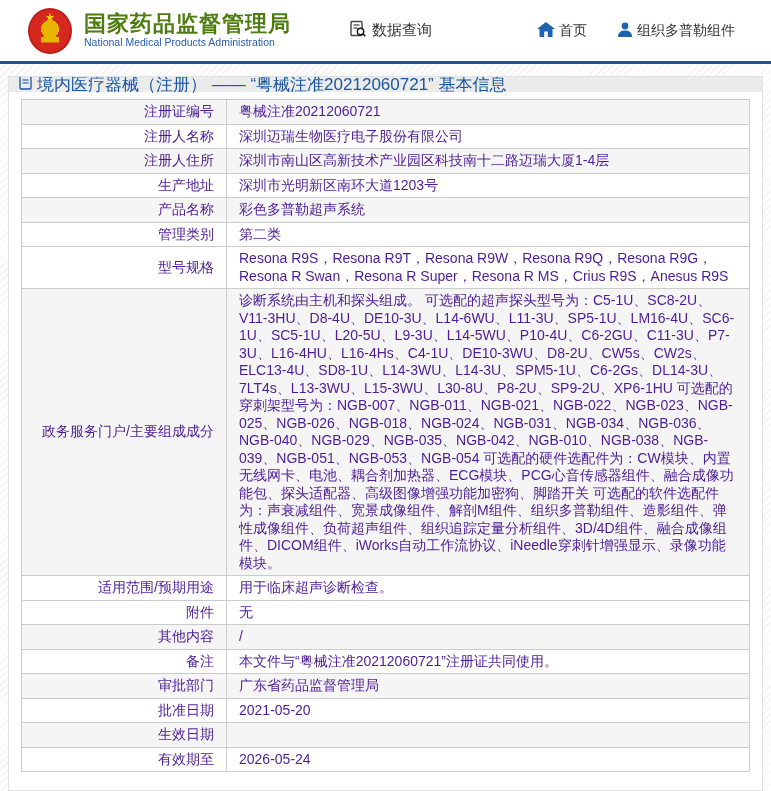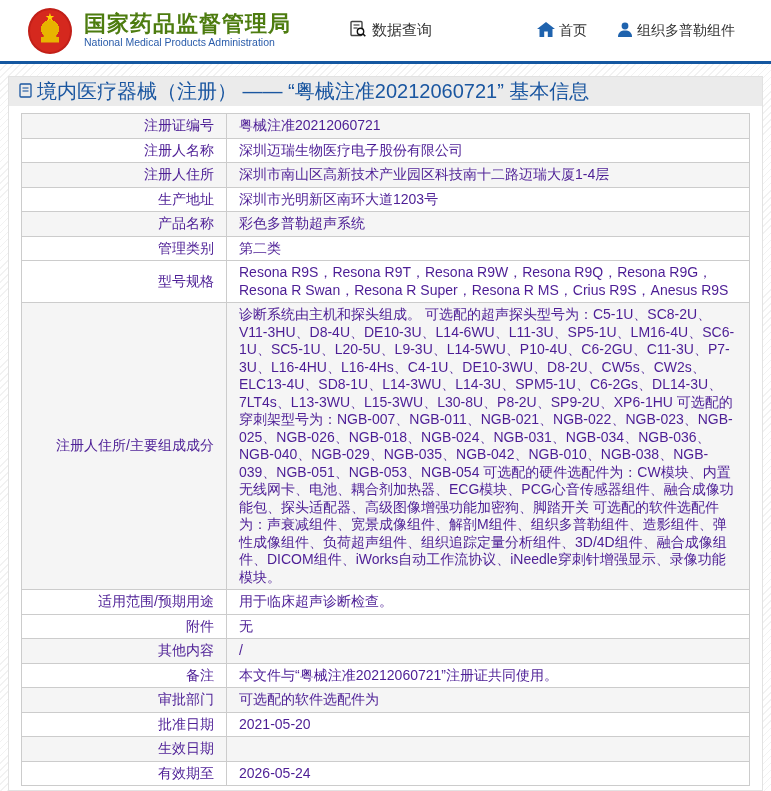--- a/index.html
+++ b/index.html
@@ -24,22 +24,22 @@
   .menu-item svg { margin-right:5px; }
   .top-nav { margin-left:auto; display:flex; gap:30px; }
   .nav-item { display:flex; flex-direction:row; align-items:center; gap:4px;
     font-size:14px; color:#333; cursor:pointer; }
 
   
   .content-bg { height:727px;
     background:repeating-linear-gradient(135deg,#ffffff 0 4px,#f2f2f2 4px 5px);
     padding:12px 8px 0 8px; }
   .container { background:#fff; border:1px solid #e2e2e2; height:100%; overflow:hidden; }
-  .title-bar { background:#ebebeb; height:29px; display:flex; align-items:center;
-    padding-left:10px; color:#1a56a0; font-size:20px; }
+  .title-bar { background:#ebebeb; height:15px; display:flex; align-items:center;
+    padding-left:10px; color:#1a56a0; font-size:17px; }
   .title-bar svg { margin-right:5px; flex:0 0 auto; }
 
   table.info { width:calc(100% - 24px); margin:7px 12px 0 12px;
     border-collapse:collapse; table-layout:fixed; }
   table.info td { border:1px solid #ccc; font-size:14px; line-height:17.5px;
     color:#4c1d95; padding:3px 12px; vertical-align:middle; }
   td.label-cell { width:205px; text-align:right; color:#333; }
   td.value-cell { text-align:left; white-space:pre-line; word-break:break-word; }
   tr.gray { background:#f5f5f5; }
   tr.white { background:#ffffff; }
@@ -129,42 +129,42 @@
           </tr>
           <tr class="white">
             <td class="label-cell">管理类别</td>
             <td class="value-cell">第二类</td>
           </tr>
           <tr class="white">
             <td class="label-cell">型号规格</td>
             <td class="value-cell">Resona R9S，Resona R9T，Resona R9W，Resona R9Q，Resona R9G，Resona R Swan，Resona R Super，Resona R MS，Crius R9S，Anesus R9S</td>
           </tr>
           <tr class="gray">
-            <td class="label-cell">注册人住所/主要组成成分</td>
+            <td class="label-cell">政务服务门户/主要组成成分</td>
             <td class="value-cell">诊断系统由主机和探头组成。 可选配的超声探头型号为：C5-1U、SC8-2U、V11-3HU、D8-4U、DE10-3U、L14-6WU、L11-3U、SP5-1U、LM16-4U、SC6-1U、SC5-1U、L20-5U、L9-3U、L14-5WU、P10-4U、C6-2GU、C11-3U、P7-3U、L16-4HU、L16-4Hs、C4-1U、DE10-3WU、D8-2U、CW5s、CW2s、ELC13-4U、SD8-1U、L14-3WU、L14-3U、SPM5-1U、C6-2Gs、DL14-3U、7LT4s、L13-3WU、L15-3WU、L30-8U、P8-2U、SP9-2U、XP6-1HU 可选配的穿刺架型号为：NGB-007、NGB-011、NGB-021、NGB-022、NGB-023、NGB-025、NGB-026、NGB-018、NGB-024、NGB-031、NGB-034、NGB-036、NGB-040、NGB-029、NGB-035、NGB-042、NGB-010、NGB-038、NGB-039、NGB-051、NGB-053、NGB-054 可选配的硬件选配件为：CW模块、内置无线网卡、电池、耦合剂加热器、ECG模块、PCG心音传感器组件、融合成像功能包、探头适配器、高级图像增强功能加密狗、脚踏开关 可选配的软件选配件为：声衰减组件、宽景成像组件、解剖M组件、组织多普勒组件、造影组件、弹性成像组件、负荷超声组件、组织追踪定量分析组件、3D/4D组件、融合成像组件、DICOM组件、iWorks自动工作流协议、iNeedle穿刺针增强显示、录像功能模块。</td>
           </tr>
           <tr class="white">
             <td class="label-cell">适用范围/预期用途</td>
             <td class="value-cell">用于临床超声诊断检查。</td>
           </tr>
           <tr class="white">
             <td class="label-cell">附件</td>
             <td class="value-cell">无</td>
           </tr>
           <tr class="gray">
             <td class="label-cell">其他内容</td>
             <td class="value-cell">/</td>
           </tr>
           <tr class="white">
             <td class="label-cell">备注</td>
             <td class="value-cell">本文件与“粤械注准20212060721”注册证共同使用。</td>
           </tr>
           <tr class="gray">
             <td class="label-cell">审批部门</td>
-            <td class="value-cell">可选配的软件选配件为</td>
+            <td class="value-cell">广东省药品监督管理局</td>
           </tr>
           <tr class="white">
             <td class="label-cell">批准日期</td>
             <td class="value-cell">2021-05-20</td>
           </tr>
           <tr class="gray">
             <td class="label-cell">生效日期</td>
             <td class="value-cell"></td>
           </tr>
           <tr class="white">

